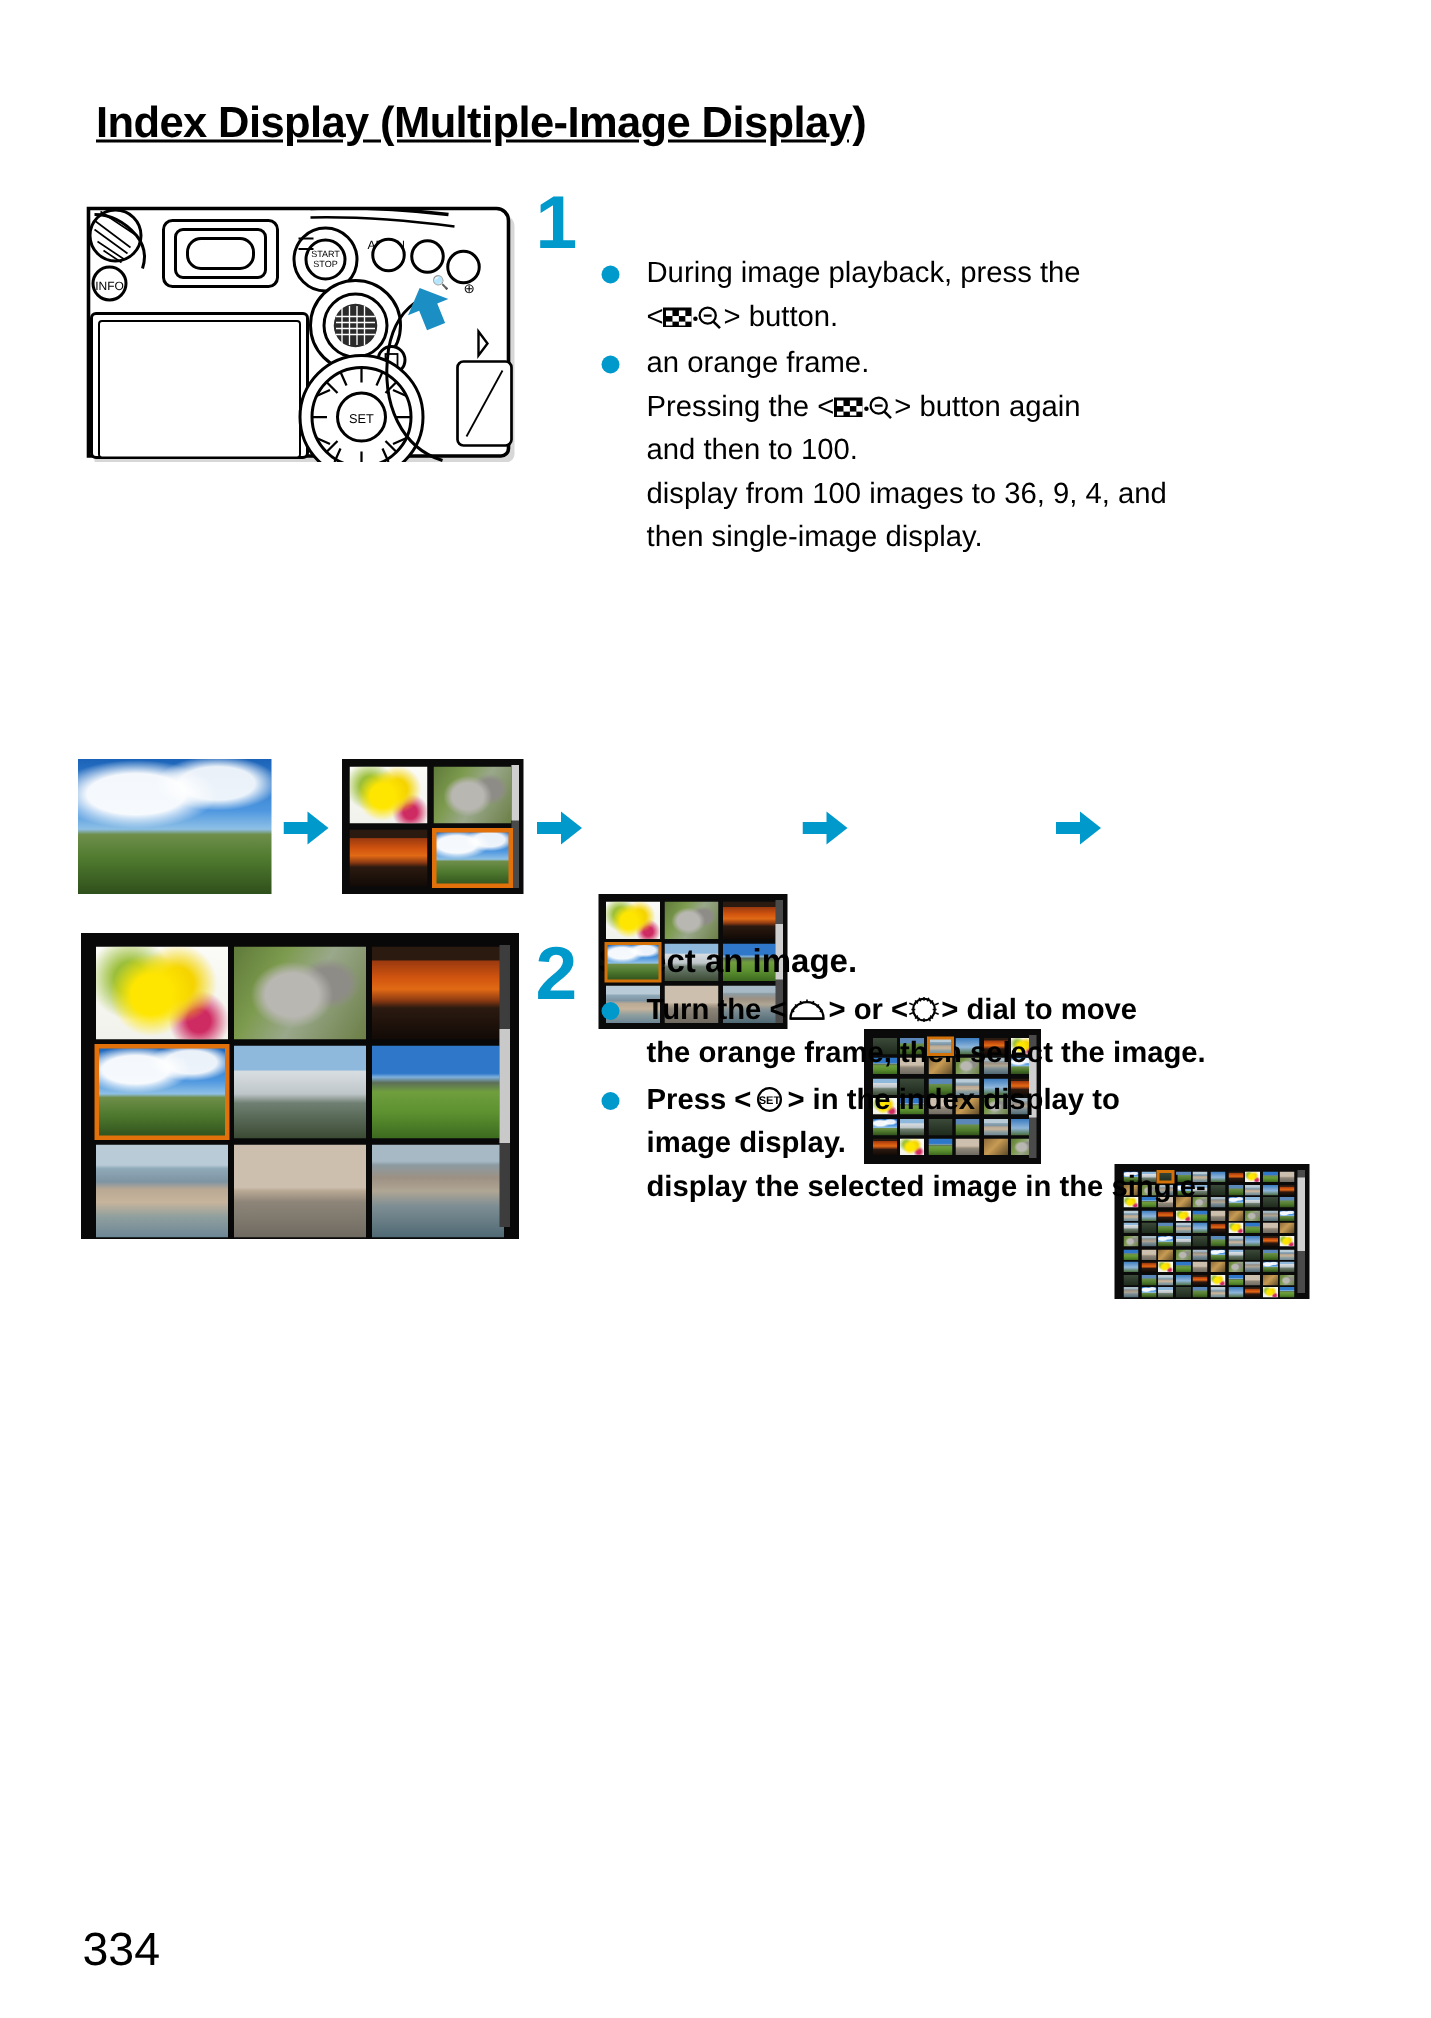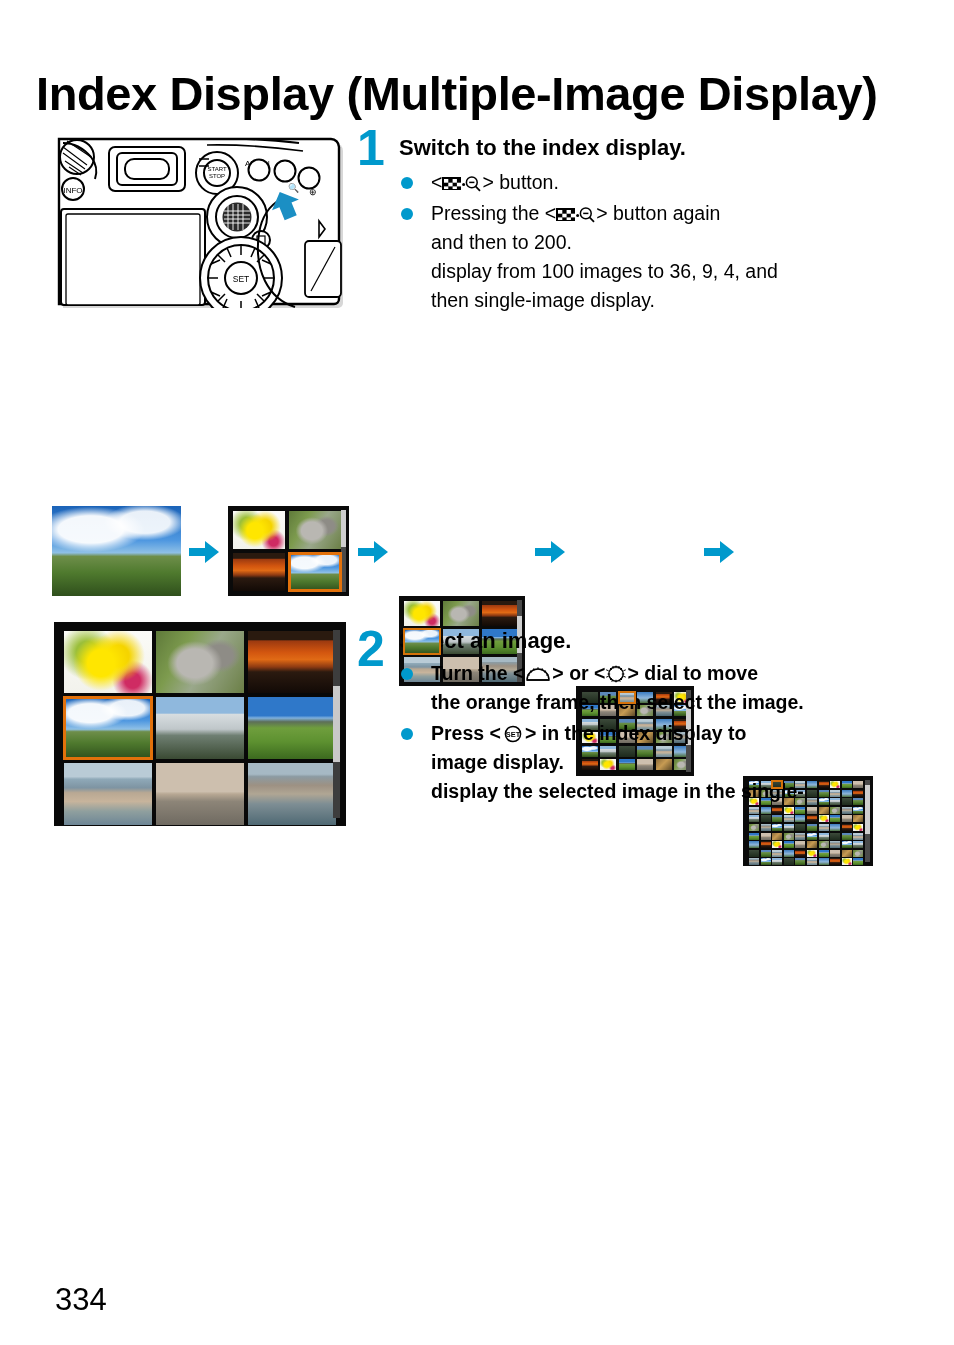--- a/index.html
+++ b/index.html
@@ -5,23 +5,24 @@
   html,body{margin:0;padding:0;}
   body{
     width:954px;height:1345px;background:#ffffff;
     font-family:"Liberation Sans","DejaVu Sans",sans-serif;
     color:#000;position:relative;overflow:hidden;
   }
   .page{position:relative;width:954px;height:1345px;}
 
   
   .page-title{
-    position:absolute;left:36px;top:66px;
-    font-size:47px;font-weight:bold;letter-spacing:-0.4px;
+    position:absolute;left:64px;top:66px;
+    font-size:29px;font-weight:bold;letter-spacing:-0.4px;
     white-space:nowrap;
+    text-decoration:underline;
   }
 
   
   .camera-fig{position:absolute;left:57px;top:133px;width:288px;height:177px;}
   .camera-fig svg{display:block;}
 
   
   .step-num{
     position:absolute;color:#0099cc;font-weight:bold;
     font-size:50px;line-height:1;font-family:"Liberation Sans",sans-serif;
@@ -194,61 +195,62 @@
         <path d="M254 158 l24 -44" stroke-width="1.2"></path>
       </g>
 
       <g>
         <path d="M228 58 l-14 14 h8 v14 h13 v-14 h8 z" fill="#1b8fc4" transform="rotate(-22 228 72)"></path>
       </g>
     </svg>
   </div>
 
   <div class="step-num step1-num">1</div>
-  <div class="step-head step1-head">Switch to the index display.</div>
 
   <div class="body-block step1-body">
 
     <div class="bullet-row">
       <span class="dot"></span>
+      <span class="ln">During image playback, press the</span>
       <span class="ln">
         <span class="brk">&lt;</span><span class="ic"><svg width="40" height="18" viewBox="0 0 40 18">
             <rect x="0" y="3" width="19" height="13" fill="#000"></rect>
             <rect x="2" y="5" width="4.3" height="3.7" fill="#fff"></rect>
               <rect x="10.6" y="5" width="4.3" height="3.7" fill="#fff"></rect>
             <rect x="6.3" y="8.7" width="4.3" height="3.7" fill="#fff"></rect>
               <rect x="14.9" y="8.7" width="4.1" height="3.7" fill="#fff"></rect>
             <rect x="2" y="12.4" width="4.3" height="2.6" fill="#fff"></rect>
               <rect x="10.6" y="12.4" width="4.3" height="2.6" fill="#fff"></rect>
             <circle cx="21.6" cy="10.5" r="1.5" fill="#000"></circle>
             <circle cx="29.8" cy="8.4" r="5.4" fill="none" stroke="#000" stroke-width="1.5"></circle>
             <path d="M27.2 8.4 h5.2" stroke="#000" stroke-width="1.5"></path>
             <path d="M33.6 12.4 l4.4 4.4" stroke="#000" stroke-width="1.7" fill="none"></path>
           </svg></span><span class="brk">&gt; button.</span>
       </span>
     </div>
 
     <div class="bullet-row">
       <span class="dot"></span>
+      <span class="ln">an orange frame.</span>
       <span class="ln">
         <span class="brk">Pressing the &lt;</span><span class="ic"><svg width="40" height="18" viewBox="0 0 40 18">
             <rect x="0" y="3" width="19" height="13" fill="#000"></rect>
             <rect x="2" y="5" width="4.3" height="3.7" fill="#fff"></rect>
               <rect x="10.6" y="5" width="4.3" height="3.7" fill="#fff"></rect>
             <rect x="6.3" y="8.7" width="4.3" height="3.7" fill="#fff"></rect>
               <rect x="14.9" y="8.7" width="4.1" height="3.7" fill="#fff"></rect>
             <rect x="2" y="12.4" width="4.3" height="2.6" fill="#fff"></rect>
               <rect x="10.6" y="12.4" width="4.3" height="2.6" fill="#fff"></rect>
             <circle cx="21.6" cy="10.5" r="1.5" fill="#000"></circle>
             <circle cx="29.8" cy="8.4" r="5.4" fill="none" stroke="#000" stroke-width="1.5"></circle>
             <path d="M27.2 8.4 h5.2" stroke="#000" stroke-width="1.5"></path>
             <path d="M33.6 12.4 l4.4 4.4" stroke="#000" stroke-width="1.7" fill="none"></path>
           </svg></span><span class="brk">&gt; button again</span>
       </span>
-      <span class="ln">and then to 200.</span>
+      <span class="ln">and then to 100.</span>
       <span class="ln">display from 100 images to 36, 9, 4, and</span>
       <span class="ln">then single-image display.</span>
     </div>
   </div>
 
   <div class="seq">
 
     <div class="seq-item" style="left:0;top:0;">
       <div class="shot ph ph-sky" style="width:129px;height:90px;"></div>
     </div>

